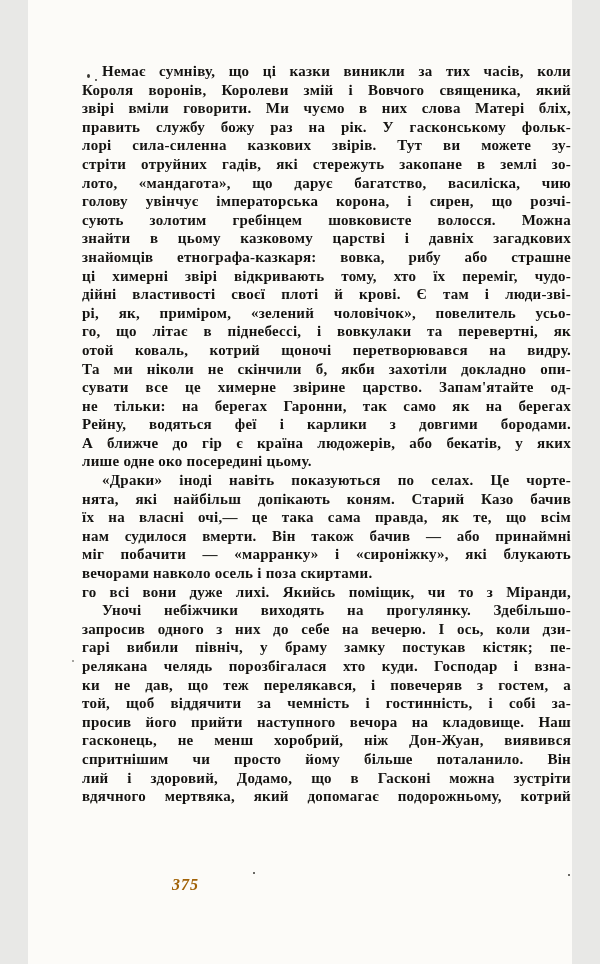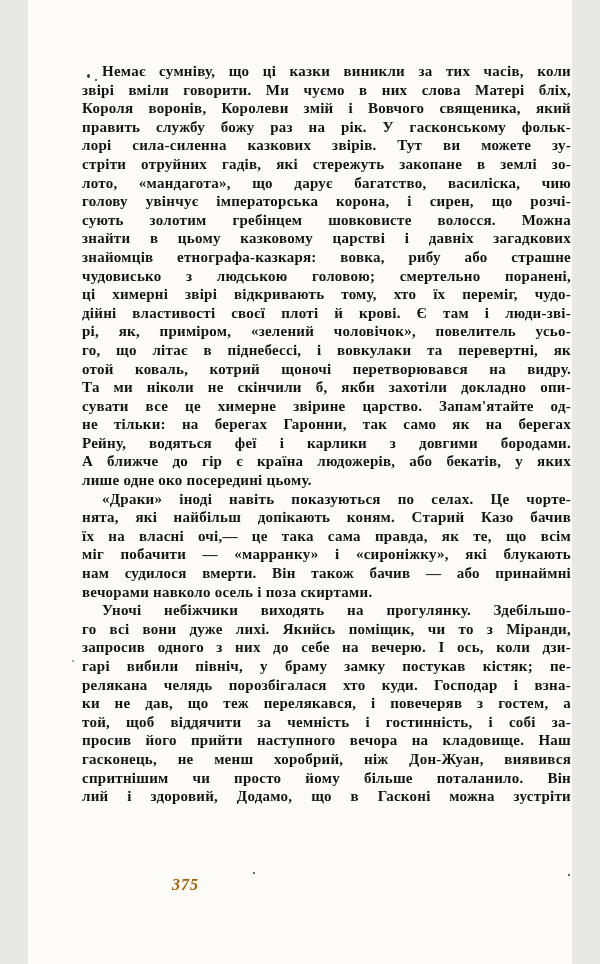--- a/index.html
+++ b/index.html
@@ -67,55 +67,55 @@
 
 <div class="page">
   <div class="speck s1"></div>
   <div class="speck s2"></div>
   <div class="speck s3"></div>
   <div class="speck s4"></div>
   <div class="speck s5"></div>
 
   <div class="textblock" id="textblock">
       <div class="line indent">Немає сумніву, що ці казки виникли за тих часів, коли</div>
+      <div class="line">Короля воронів, Королеви змій і Вовчого священика, який</div>
       <div class="line">звірі вміли говорити. Ми чуємо в них слова Матері бліх,</div>
-      <div class="line">Короля воронів, Королеви змій і Вовчого священика, який</div>
       <div class="line">править службу божу раз на рік. У гасконському фольк-</div>
       <div class="line">лорі сила-силенна казкових звірів. Тут ви можете зу-</div>
       <div class="line">стріти отруйних гадів, які стережуть закопане в землі зо-</div>
       <div class="line">лото, «мандагота», що дарує багатство, василіска, чию</div>
       <div class="line">голову увінчує імператорська корона, і сирен, що розчі-</div>
       <div class="line">сують золотим гребінцем шовковисте волосся. Можна</div>
       <div class="line">знайти в цьому казковому царстві і давніх загадкових</div>
       <div class="line">знайомців етнографа-казкаря: вовка, рибу або страшне</div>
-      <div class="line">чудовисько з людською головою; смертельно поранені,</div>
       <div class="line">ці химерні звірі відкривають тому, хто їх переміг, чудо-</div>
       <div class="line">дійні властивості своєї плоті й крові. Є там і люди-зві-</div>
       <div class="line">рі, як, приміром, «зелений чоловічок», повелитель усьо-</div>
       <div class="line">го, що літає в піднебессі, і вовкулаки та перевертні, як</div>
       <div class="line">отой коваль, котрий щоночі перетворювався на видру.</div>
       <div class="line">Та ми ніколи не скінчили б, якби захотіли докладно опи-</div>
       <div class="line">сувати все це химерне звірине царство. Запам'ятайте од-</div>
       <div class="line">не тільки: на берегах Гаронни, так само як на берегах</div>
       <div class="line">Рейну, водяться феї і карлики з довгими бородами.</div>
       <div class="line">А ближче до гір є країна людожерів, або бекатів, у яких</div>
       <div class="line lastline">лише одне око посередині цьому.</div>
       <div class="line indent">«Драки» іноді навіть показуються по селах. Це чорте-</div>
       <div class="line">нята, які найбільш допікають коням. Старий Казо бачив</div>
       <div class="line">їх на власні очі,— це така сама правда, як те, що всім</div>
+      <div class="line">нам судилося вмерти. Він також бачив — або принаймні</div>
       <div class="line">міг побачити — «марранку» і «сироніжку», які блукають</div>
-      <div class="line">нам судилося вмерти. Він також бачив — або принаймні</div>
       <div class="line lastline">вечорами навколо осель і поза скиртами.</div>
+      <div class="line">го всі вони дуже лихі. Якийсь поміщик, чи то з Міранди,</div>
       <div class="line indent">Уночі небіжчики виходять на прогулянку. Здебільшо-</div>
-      <div class="line">го всі вони дуже лихі. Якийсь поміщик, чи то з Міранди,</div>
       <div class="line">запросив одного з них до себе на вечерю. І ось, коли дзи-</div>
       <div class="line">гарі вибили північ, у браму замку постукав кістяк; пе-</div>
       <div class="line">релякана челядь порозбігалася хто куди. Господар і взна-</div>
       <div class="line">ки не дав, що теж перелякався, і повечеряв з гостем, а</div>
       <div class="line">той, щоб віддячити за чемність і гостинність, і собі за-</div>
       <div class="line">просив його прийти наступного вечора на кладовище. Наш</div>
       <div class="line">гасконець, не менш хоробрий, ніж Дон-Жуан, виявився</div>
       <div class="line">спритнішим чи просто йому більше поталанило. Він</div>
       <div class="line">лий і здоровий, Додамо, що в Гасконі можна зустріти</div>
+      <div class="line">вдячного мертвяка, який допомагає подорожньому, котрий</div>
     </div>
 
   <div class="pagenum">375</div>
 </div>
 
 </body></html>

